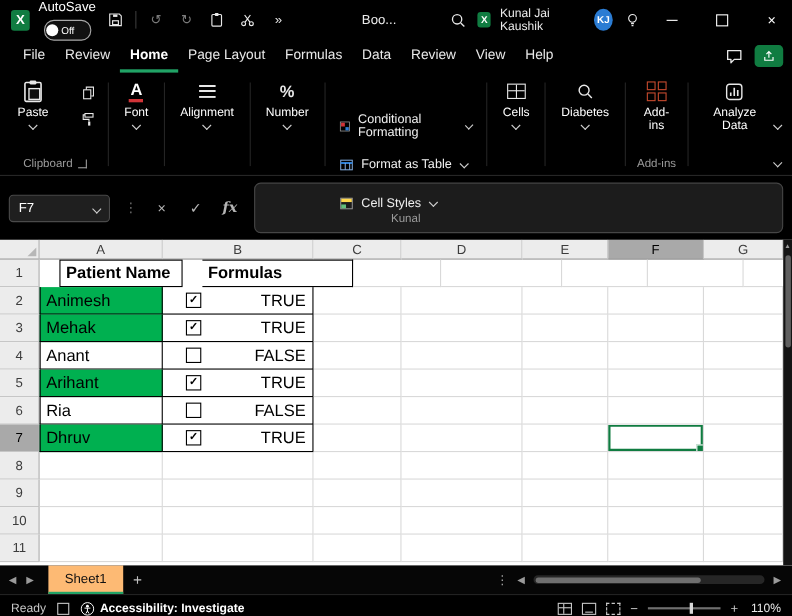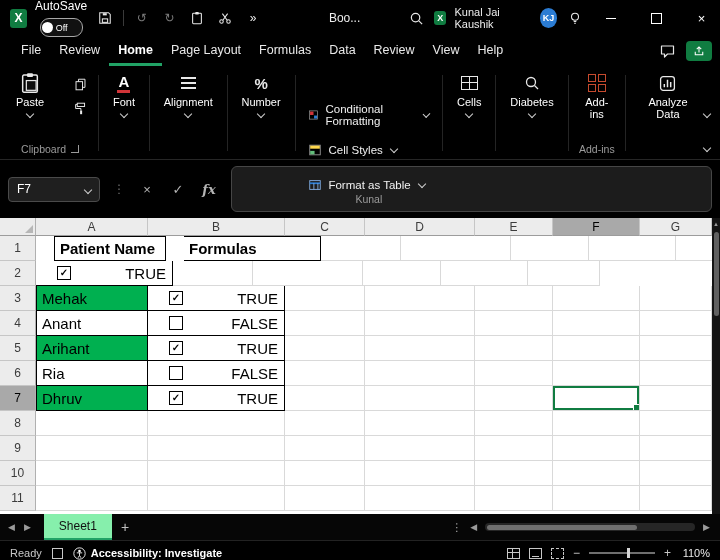--- a/index.html
+++ b/index.html
@@ -94,21 +94,21 @@
   .bval{margin-left:auto;}
   .curcell{box-shadow:inset 0 0 0 2px var(--excel-green,#107c41);position:relative;}
   .curcell::after{content:"";position:absolute;right:-1px;bottom:-1px;width:5px;height:5px;background:var(--excel-green,#107c41);border:1px solid #fff;}
   .vscroll{position:absolute;top:0;right:0;bottom:0;width:8px;background:#141414;display:flex;flex-direction:column;align-items:center;padding-top:3px;box-sizing:border-box;}
   .vscroll .arr{color:#9a9a9a;font-size:6px;line-height:1;}
   .vthumb{width:5px;height:84px;background:#606060;border-radius:3px;margin-top:5px;}
 
   
   .tabbar{height:26px;background:#060606;display:flex;align-items:center;gap:9px;padding:0 10px 0 8px;color:#a9a9a9;font-size:11px;flex:0 0 auto;}
   .navarr{font-size:9px;color:#9a9a9a;}
-  .sheettab{height:26px;background:#86efac;color:#111;display:flex;align-items:center;padding:0 15px;font-size:12px;border-bottom:2.5px solid var(--accent-green,#21a366);box-sizing:border-box;margin-left:4px;}
+  .sheettab{height:26px;background:#fdba74;color:#111;display:flex;align-items:center;padding:0 15px;font-size:12px;border-bottom:2.5px solid var(--accent-green,#21a366);box-sizing:border-box;margin-left:4px;}
   .addsheet{font-size:14px;color:#c0c0c0;}
   .tabright{margin-left:auto;display:flex;align-items:center;gap:8px;}
   .hscroll{width:210px;height:8px;background:#262626;border-radius:4px;display:flex;align-items:center;padding:0 2px;box-sizing:border-box;}
   .hthumb{width:150px;height:5px;background:#6f6f6f;border-radius:3px;}
 
   
   .statusbar{height:24px;background:#000;border-top:1px solid #222;display:flex;align-items:center;gap:10px;padding:0 10px;color:#c7c7c7;font-size:11px;flex:0 0 auto;}
   .macroIcon{width:9px;height:9px;border:1px solid #c7c7c7;}
   .a11y{display:flex;align-items:center;gap:5px;color:#fff;font-weight:700;}
   .statright{margin-left:auto;display:flex;align-items:center;gap:9px;}
@@ -300,34 +300,34 @@
           <svg width="14" height="14" viewBox="0 0 16 16">
               <rect x="2" y="2" width="12" height="12" fill="none" stroke="#9b9b9b" stroke-width="1"></rect>
               <rect x="3" y="3" width="5" height="5" fill="#d13438"></rect>
               <rect x="8.8" y="8.8" width="4.4" height="4.4" fill="#2b7cd3"></rect>
             </svg>
           <span>Conditional Formatting</span>
           <span class="chev inline"></span>
         </div>
         <div class="styleItem">
           <svg width="14" height="14" viewBox="0 0 16 16">
+              <rect x="2" y="3" width="12" height="10" fill="none" stroke="#8ab4e8" stroke-width="1"></rect>
+              <path d="M2 6h12" stroke="#2b7cd3" stroke-width="2"></path>
+              <path d="M6.7 6v7M11.3 6v7" stroke="#8ab4e8" stroke-width="1"></path>
+            </svg>
+          <span>Format as Table</span>
+          <span class="chev inline"></span>
+        </div>
+        <div class="styleItem">
+          <svg width="14" height="14" viewBox="0 0 16 16">
               <rect x="2" y="2.5" width="12" height="11" fill="none" stroke="#9b9b9b" stroke-width="1"></rect>
               <rect x="2.5" y="3" width="11" height="3.5" fill="#ffd84d"></rect>
               <rect x="2.5" y="9" width="5" height="4" fill="#63be7b"></rect>
             </svg>
           <span>Cell Styles</span>
-          <span class="chev inline"></span>
-        </div>
-        <div class="styleItem">
-          <svg width="14" height="14" viewBox="0 0 16 16">
-              <rect x="2" y="3" width="12" height="10" fill="none" stroke="#8ab4e8" stroke-width="1"></rect>
-              <path d="M2 6h12" stroke="#2b7cd3" stroke-width="2"></path>
-              <path d="M6.7 6v7M11.3 6v7" stroke="#8ab4e8" stroke-width="1"></path>
-            </svg>
-          <span>Format as Table</span>
           <span class="chev inline"></span>
         </div>
       </div>
       <div class="grouplabel">
         <span>Kunal</span>
       </div>
     </div>
 
     <div class="rsep"></div>
 
@@ -428,20 +428,23 @@
         </div>
       <div class="gc cC"></div>
       <div class="gc cD"></div>
       <div class="gc cE"></div>
       <div class="gc cF"></div>
       <div class="gc cG"></div>
     </div>
 
     <div class="grow">
       <div class="rh">2</div>
+      <div class="gc cA tb tl greenfill">
+          <span>Animesh</span>
+        </div>
       <div class="gc cB tb bcell">
         <span class="cb">
             <i class="chk">✓</i>
           </span>
         <span class="bval">TRUE</span>
       </div>
       <div class="gc cC"></div>
       <div class="gc cD"></div>
       <div class="gc cE"></div>
       <div class="gc cF"></div>

